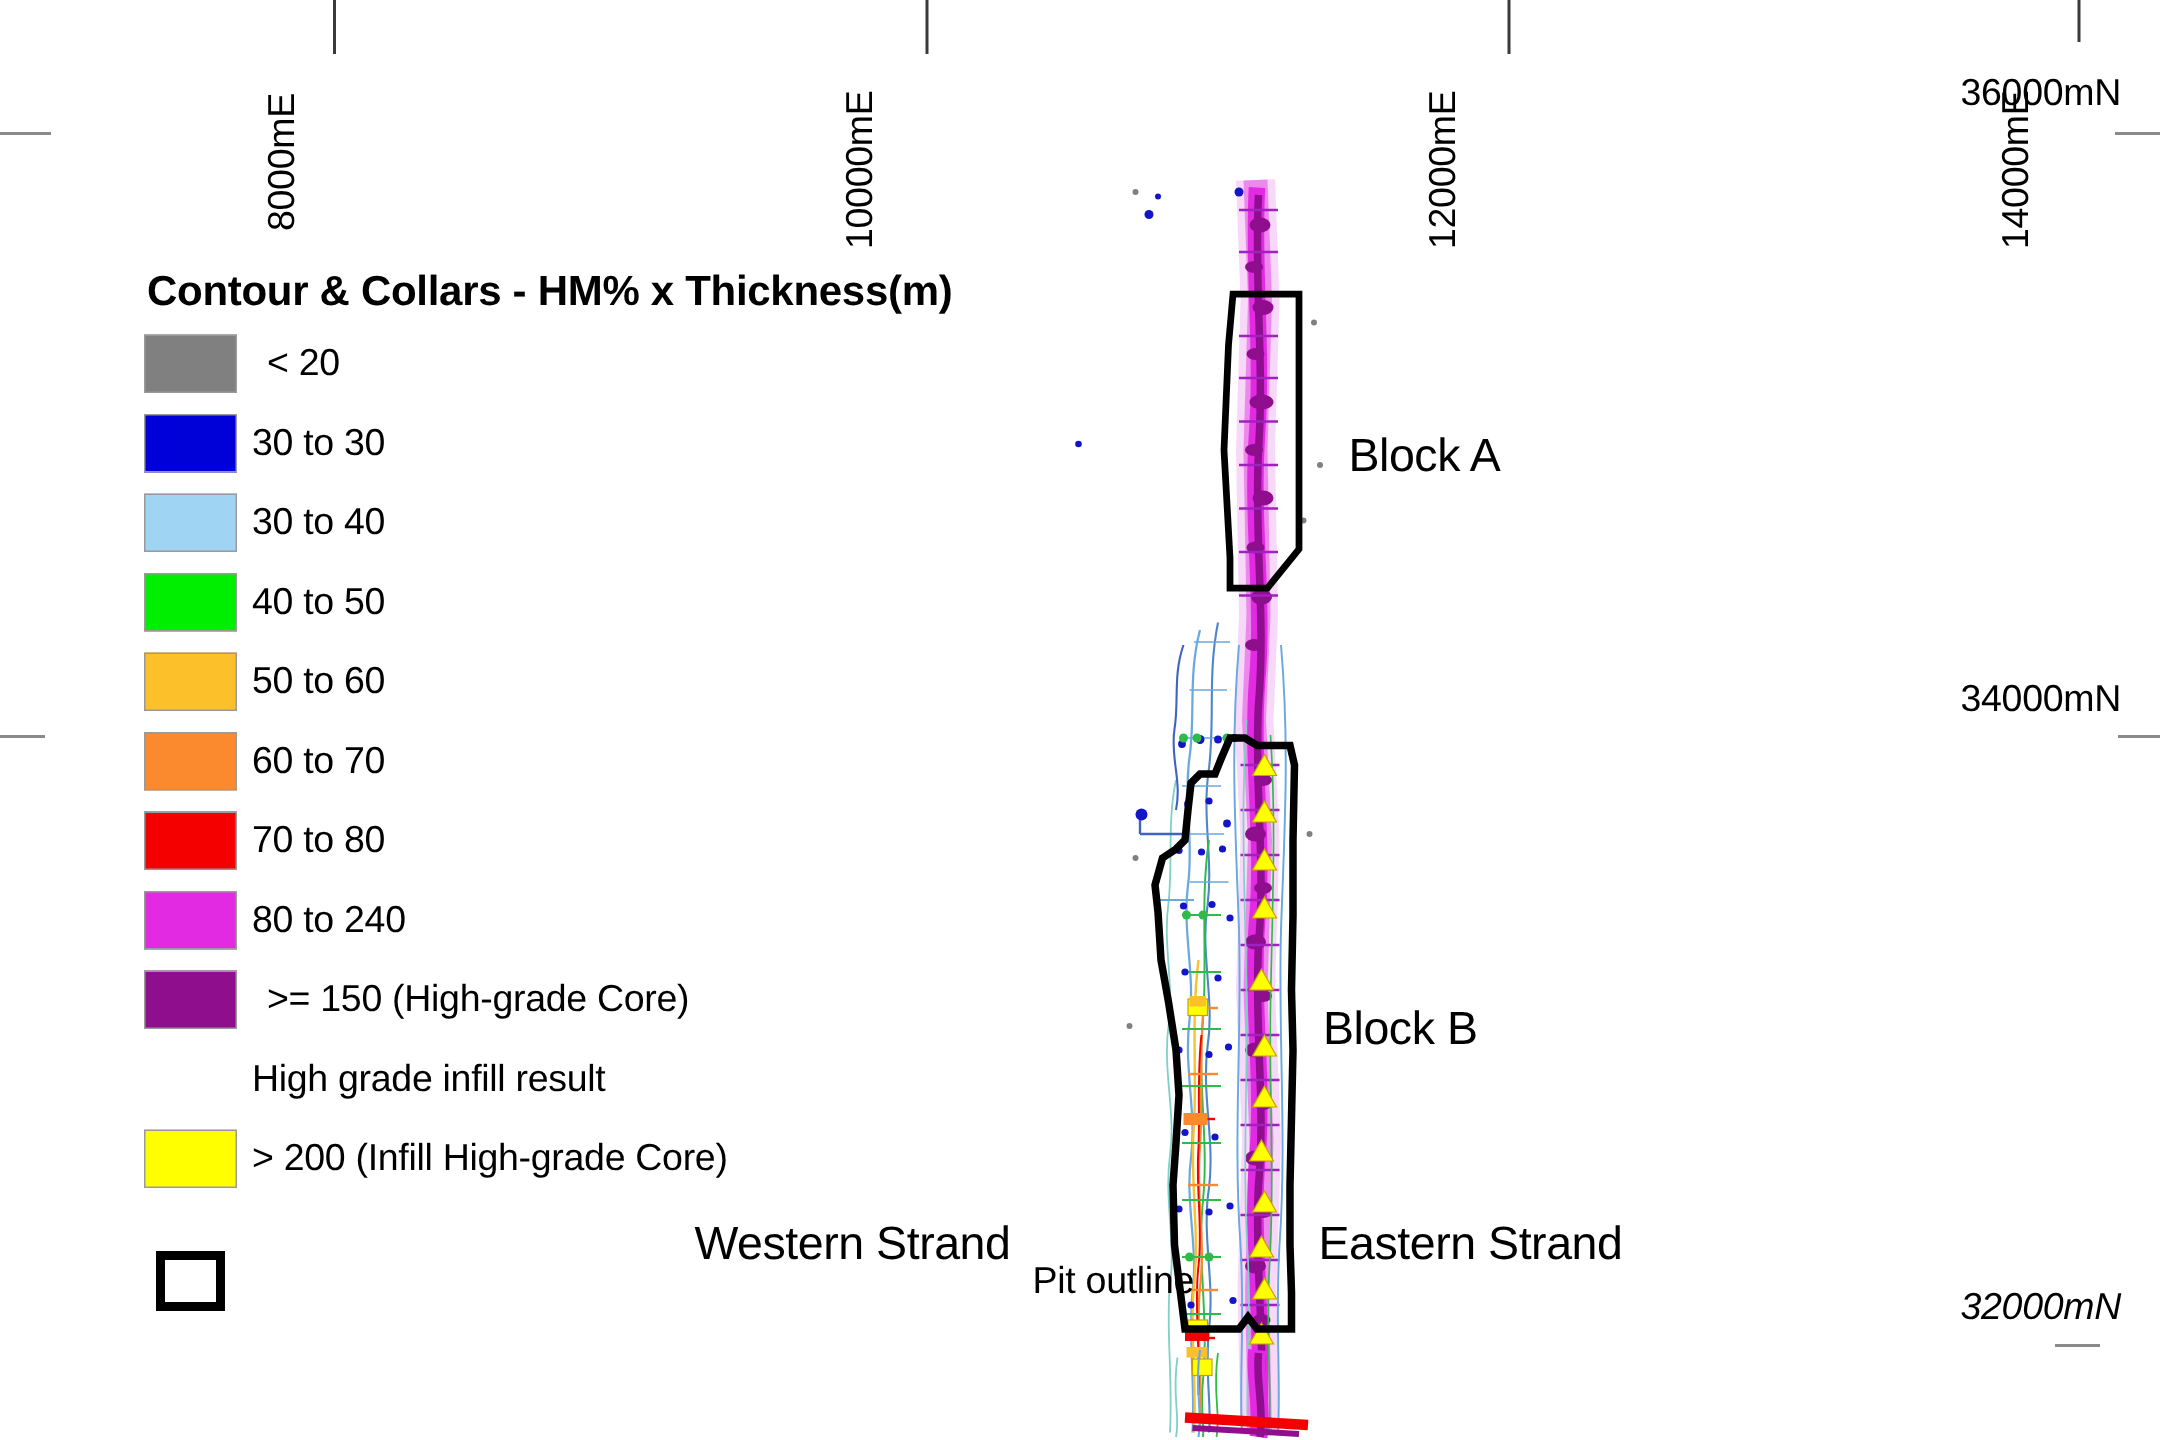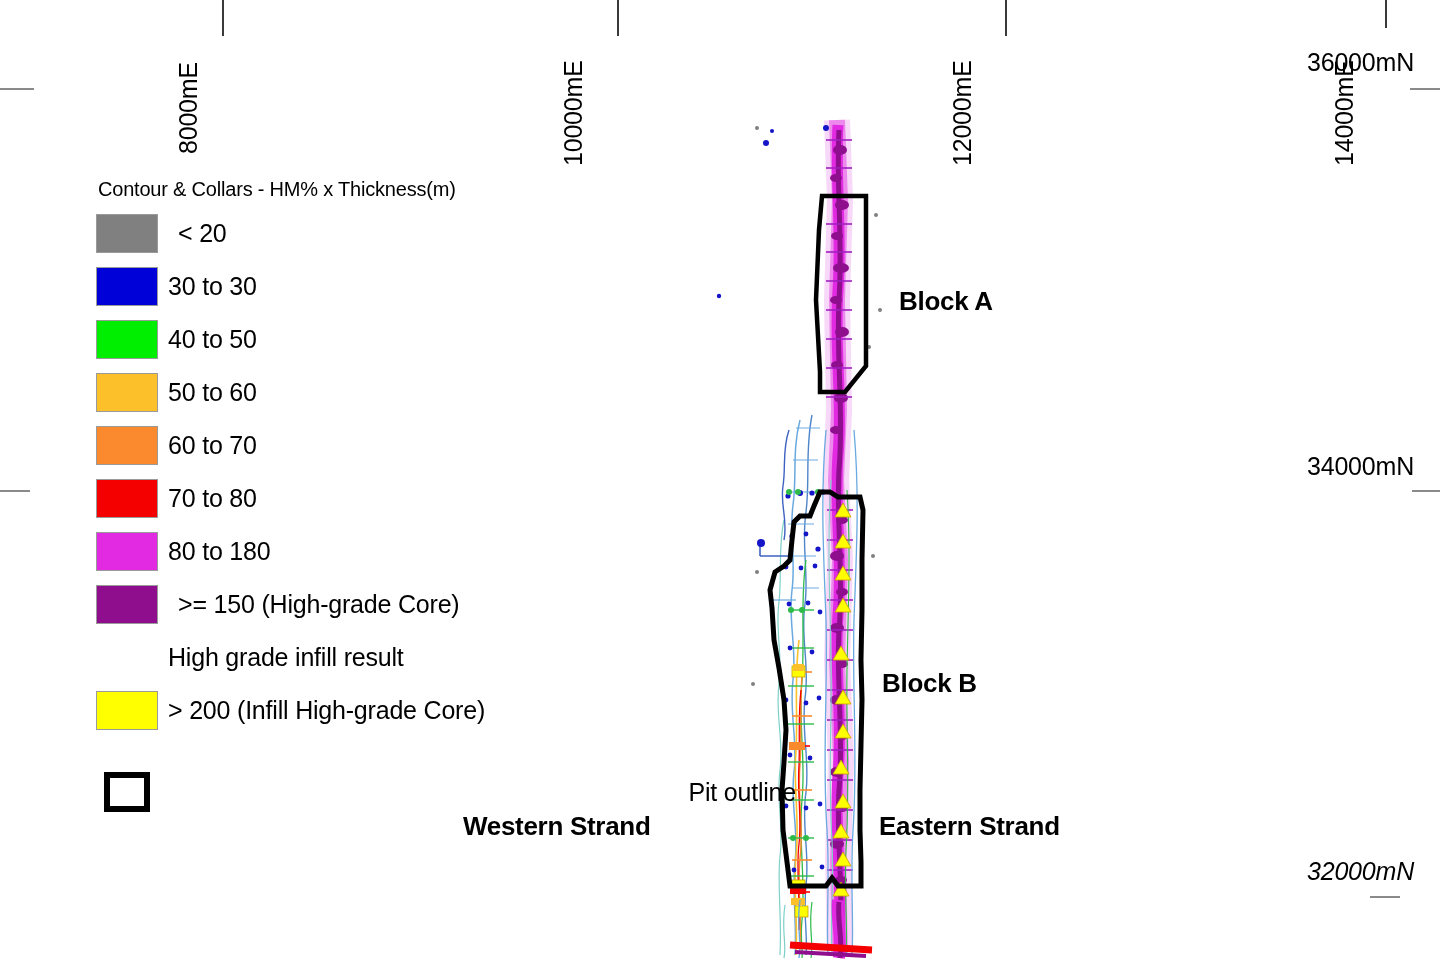--- a/index.html
+++ b/index.html
@@ -30,21 +30,21 @@
   .lbl-n{
     position:absolute;
     font-size:25px;font-weight:400;
     white-space:nowrap;
     letter-spacing:-0.2px;
   }
 
   
   #legend{position:absolute;left:96px;top:178px;width:700px;}
   #legend-title{
-    font-size:20px;font-weight:normal;
+    font-size:28px;font-weight:bold;
     letter-spacing:-0.2px;
     margin:0 0 6px 2px;
     white-space:nowrap;
   }
   .lg-row{
     display:flex;align-items:center;
     height:53px;
   }
   .lg-sw{
     width:62px;height:39px;
@@ -64,21 +64,21 @@
     white-space:nowrap;
     letter-spacing:-0.2px;
   }
   .lg-txt.indent{margin-left:20px;}
   .lg-row.pitrow{height:58px;margin-top:26px;margin-left:8px;justify-content:space-between;}
   .lg-row.pitrow .lg-txt{margin-left:14px;}
 
   
   .map-lbl{
     position:absolute;
-    font-size:26px;font-weight:bold;
+    font-size:31px;font-weight:normal;
     white-space:nowrap;
     letter-spacing:-0.3px;
   }
 
   
   #mapwrap{position:absolute;left:0;top:0;width:1440px;height:960px;pointer-events:none;}
 </style>
 </head>
 <body>
 
@@ -337,20 +337,24 @@
     <div class="lg-row">
       <span class="lg-sw" style="background:#808080;"></span>
       <span class="lg-txt indent">&lt; 20</span>
     </div>
 
     <div class="lg-row">
       <span class="lg-sw" style="background:#0000d8;"></span>
       <span class="lg-txt">30 to 30</span>
     </div>
 
+    <div class="lg-row">
+      <span class="lg-sw" style="background:#9fd4f2;"></span>
+      <span class="lg-txt">30 to 40</span>
+    </div>
 
     <div class="lg-row">
       <span class="lg-sw" style="background:#00ef00;"></span>
       <span class="lg-txt">40 to 50</span>
     </div>
 
     <div class="lg-row">
       <span class="lg-sw" style="background:#fbc02a;"></span>
       <span class="lg-txt">50 to 60</span>
     </div>
@@ -360,21 +364,21 @@
       <span class="lg-txt">60 to 70</span>
     </div>
 
     <div class="lg-row">
       <span class="lg-sw" style="background:#f40000;"></span>
       <span class="lg-txt">70 to 80</span>
     </div>
 
     <div class="lg-row">
       <span class="lg-sw" style="background:#e22ae2;"></span>
-      <span class="lg-txt">80 to 180</span>
+      <span class="lg-txt">80 to 240</span>
     </div>
 
     <div class="lg-row">
       <span class="lg-sw" style="background:#8e0e8e;"></span>
       <span class="lg-txt indent">&gt;= 150 (High-grade Core)</span>
     </div>
 
     <div class="lg-row">
       <span class="lg-sw spacer"></span>
       <span class="lg-txt">High grade infill result</span>

